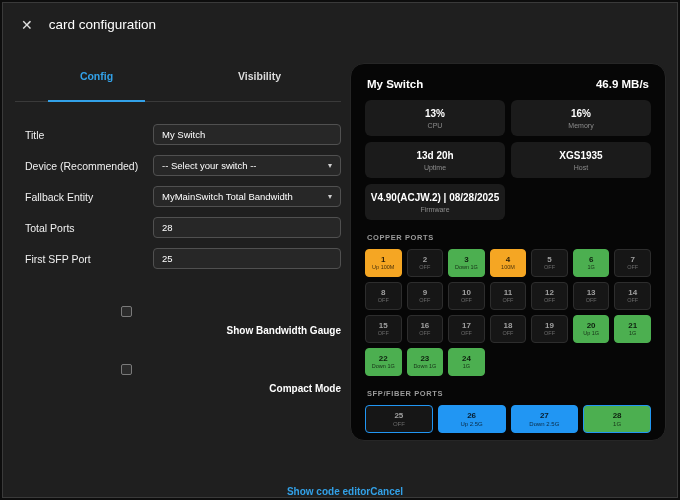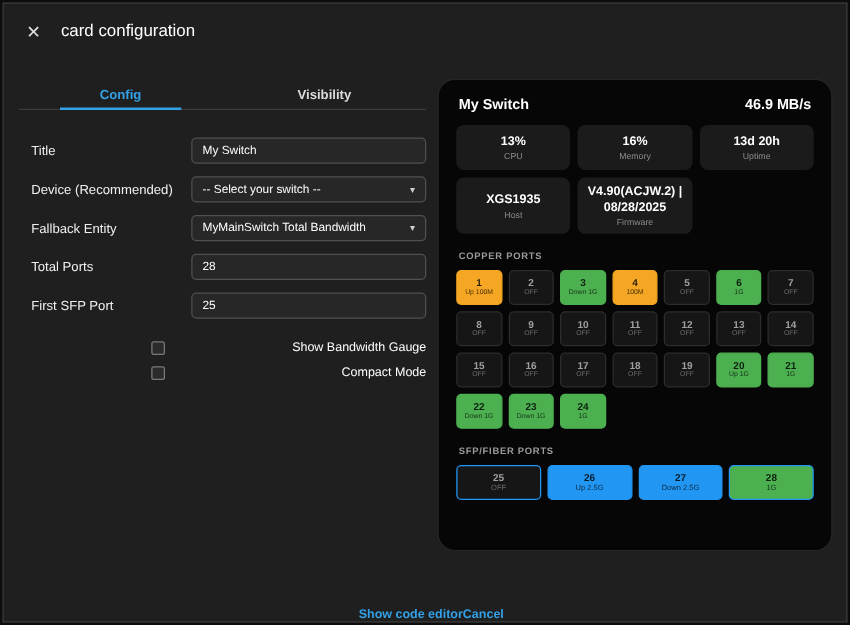--- a/index.html
+++ b/index.html
@@ -9,46 +9,46 @@
     background:#1f1f1f; border:1px solid #3a3a3a; color:#e8e8e8; overflow:hidden;
   }
   
   .dlg-header { display:flex; align-items:center; gap:16px; padding:14px 18px 10px 18px; }
   .close-x { font-size:14px; color:#e0e0e0; cursor:pointer; line-height:1; }
   .dlg-title { font-size:13.5px; font-weight:400; color:#ffffff; }
 
   
   .left-panel { position:absolute; left:12px; top:58px; width:326px; }
   .tabbar { display:flex; border-bottom:1px solid #3a3a3a; }
-  .tab { flex:1; text-align:center; padding:9px 0 5px; font-size:10.5px; font-weight:700; color:#dcdcdc; cursor:pointer; position:relative; }
+  .tab { flex:1; text-align:center; padding:9px 0 19px; font-size:10.5px; font-weight:700; color:#dcdcdc; cursor:pointer; position:relative; }
   .tab.active { color:var(--accent,#35a0e8); }
   .tab.active::after { content:""; position:absolute; left:20%; right:20%; bottom:-1px; height:2px; background:var(--accent,#35a0e8); }
 
   .form { margin-top:22px; }
   .form-row { display:flex; align-items:center; justify-content:space-between; margin:0 0 10px 10px; height:21px; }
   .form-label { font-size:10.5px; color:#f0f0f0; }
   .text-input, .select-box {
     width:188px; height:21px; background:#272727; border:1px solid #505050; border-radius:4px;
     color:#ffffff; font-size:9.5px; padding:0 8px; font-family:"Liberation Sans", sans-serif;
   }
   .select-box { display:flex; align-items:center; justify-content:space-between; cursor:pointer;gap:32px; }
   .chev { color:#cfcfcf; font-size:8px; }
 
   .check-row { display:flex; align-items:center; justify-content:space-between; margin:0 0 9px 106px; }
   .checkbox { appearance:none; width:11px; height:11px; background:#2b2b2b; border:1px solid #7a7a7a; border-radius:2px; cursor:pointer; }
-  .check-label { font-size:10px; font-weight:400; color:#ffffff; }
+  .check-label { font-size:10px; font-weight:700; color:#ffffff;margin-top:38px; }
 
   
   .preview {
     position:absolute; left:347px; top:60px; width:316px; height:378px;
     background:#060606; border:1px solid #262626; border-radius:14px; padding:12px 14px;
   }
   .pv-header { display:flex; justify-content:space-between; align-items:center; margin:2px 2px 10px; }
   .pv-title, .pv-bw { font-size:11.5px; font-weight:700; color:#ffffff; }
-  .stats-grid { display:grid; grid-template-columns:repeat(3,1fr); gap:6px; }
+  .stats-grid { display:grid; grid-template-columns:repeat(2,1fr); gap:6px; }
   .stat-box { background:#1b1b1b; border-radius:6px; padding:6px 3px 5px; text-align:center; min-height:36px; display:flex; flex-direction:column; justify-content:center; }
   .stat-value { font-size:10px; font-weight:700; color:#ffffff; line-height:1.25; }
   .stat-label { font-size:7px; color:#8d8d8d; margin-top:2px; }
 
   .section-label { font-size:7.5px; font-weight:700; letter-spacing:0.6px; color:#9b9b9b; margin:13px 2px 7px; }
 
   .copper-grid { display:grid; grid-template-columns:repeat(7,1fr); gap:5px; }
   .sfp-grid { display:grid; grid-template-columns:repeat(4,1fr); gap:5px; }
   .port {
     height:28px; border-radius:4px; display:flex; flex-direction:column; align-items:center; justify-content:center;

